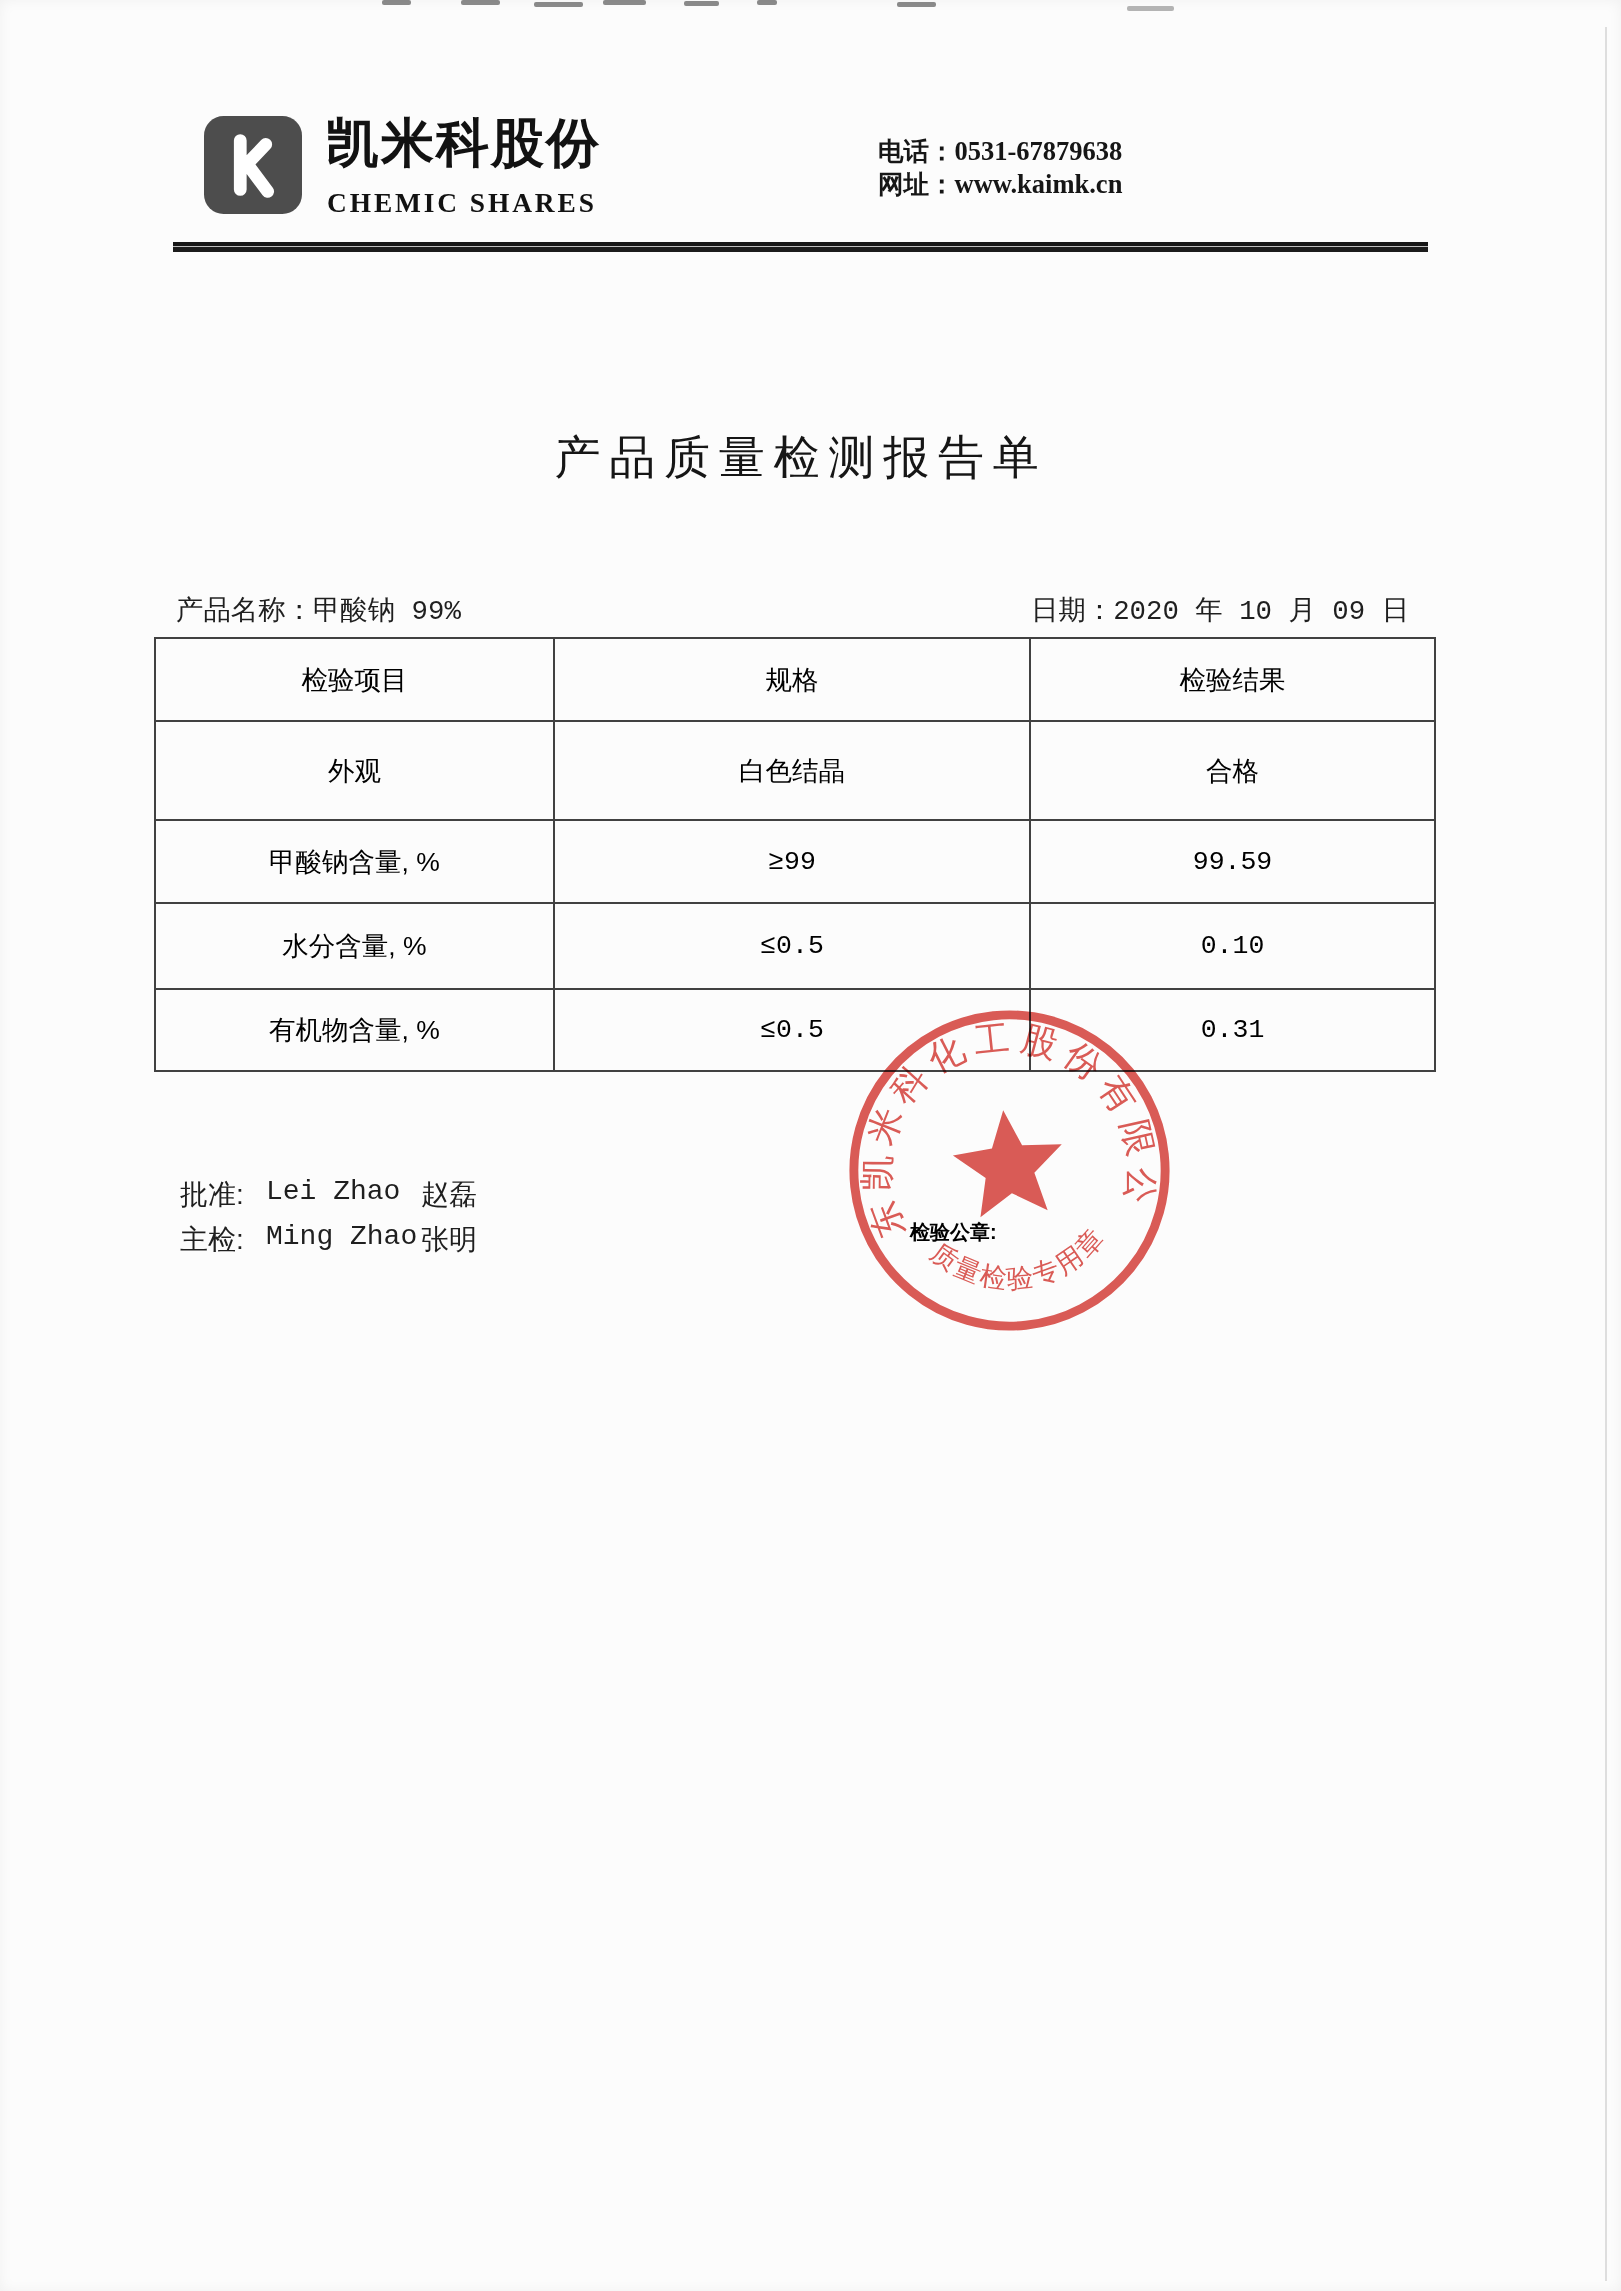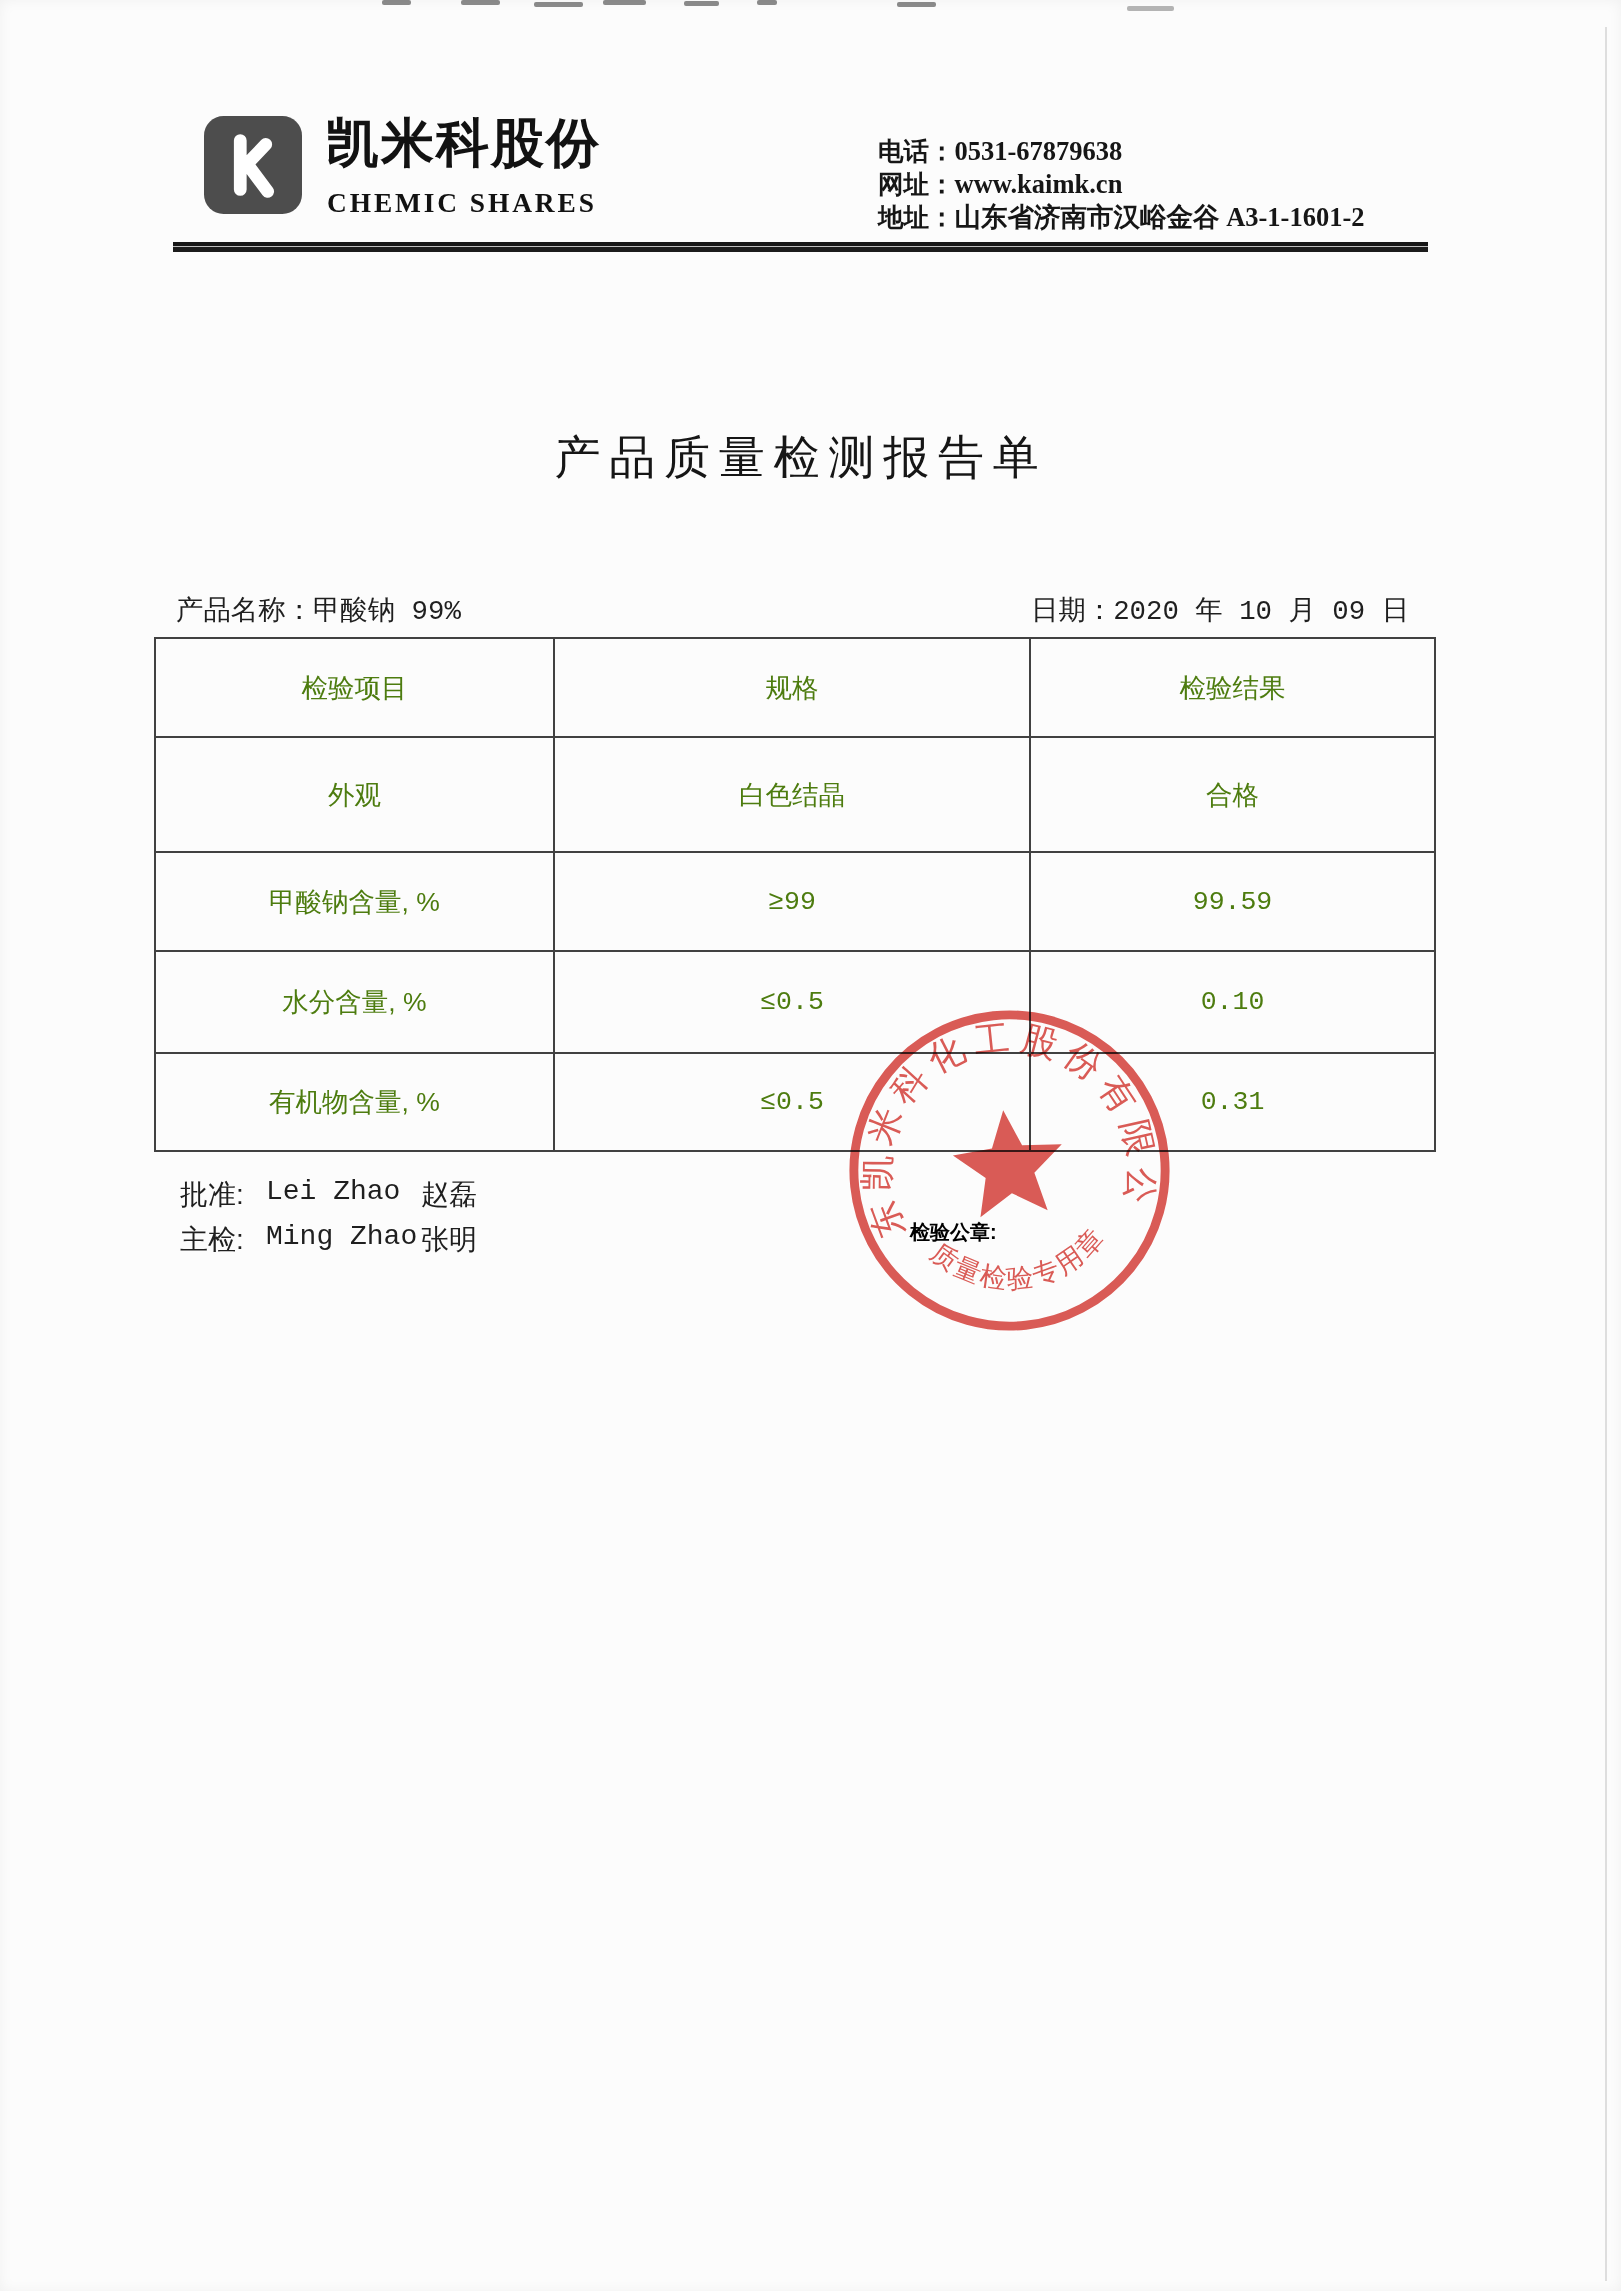--- a/index.html
+++ b/index.html
@@ -40,21 +40,21 @@
 
   
   .meta-product { position:absolute; left:176px; top:592px; font-size:27.4px; white-space:nowrap; }
   .meta-date    { position:absolute; left:1031px; top:592px; font-size:27.4px; white-space:nowrap; }
   .mono { font-family:"Liberation Mono", monospace; }
 
   
   table.results { position:absolute; left:154px; top:637px; width:1280px;
                   border-collapse:collapse; table-layout:fixed; }
   table.results td { border:2px solid #414141; text-align:center; vertical-align:middle;
-                     font-size:26.5px; color:#4d7c0f; padding:8px; }
+                     font-size:26.5px; color:#000000; padding:0; }
   tr.r0 td { height:81px; } tr.r1 td { height:97px; } tr.r2 td { height:81px; }
   tr.r3 td { height:84px; } tr.r4 td { height:80px; }
 
   
   .sig-line { position:absolute; left:180px; font-size:28px; white-space:nowrap; }
   .sig-line .en { position:absolute; left:86px; font-family:"Liberation Mono", monospace; }
   .sig-line .cn { position:absolute; left:241px; }
   .sig-approve { top:1176px; } .sig-inspect { top:1221px; }
   .seal-label { position:absolute; left:910px; top:1219px; font-size:20px; font-weight:600; color:#000; z-index:6; }
 
@@ -87,23 +87,20 @@
   </div>
   <div class="brand-cn">凯米科股份</div>
   <div class="brand-en">CHEMIC SHARES</div>
 
   <div class="contact">
     <div class="contact-row">
       <span class="lbl">电话：</span><span class="val">0531-67879638</span>
     </div>
     <div class="contact-row">
       <span class="lbl">网址：</span><span class="val">www.kaimk.cn</span>
-    </div>
-    <div class="contact-row">
-      <span class="lbl">地址：</span><span class="val">山东省济南市汉峪金谷 A3-1-1601-2</span>
     </div>
   </div>
 
   <div class="rule"></div>
 
   <div class="title-cn">产品质量检测报告单</div>
 
   <div class="meta-product">
     <span>产品名称：</span><span class="mono">甲酸钠 99%</span>
   </div>

